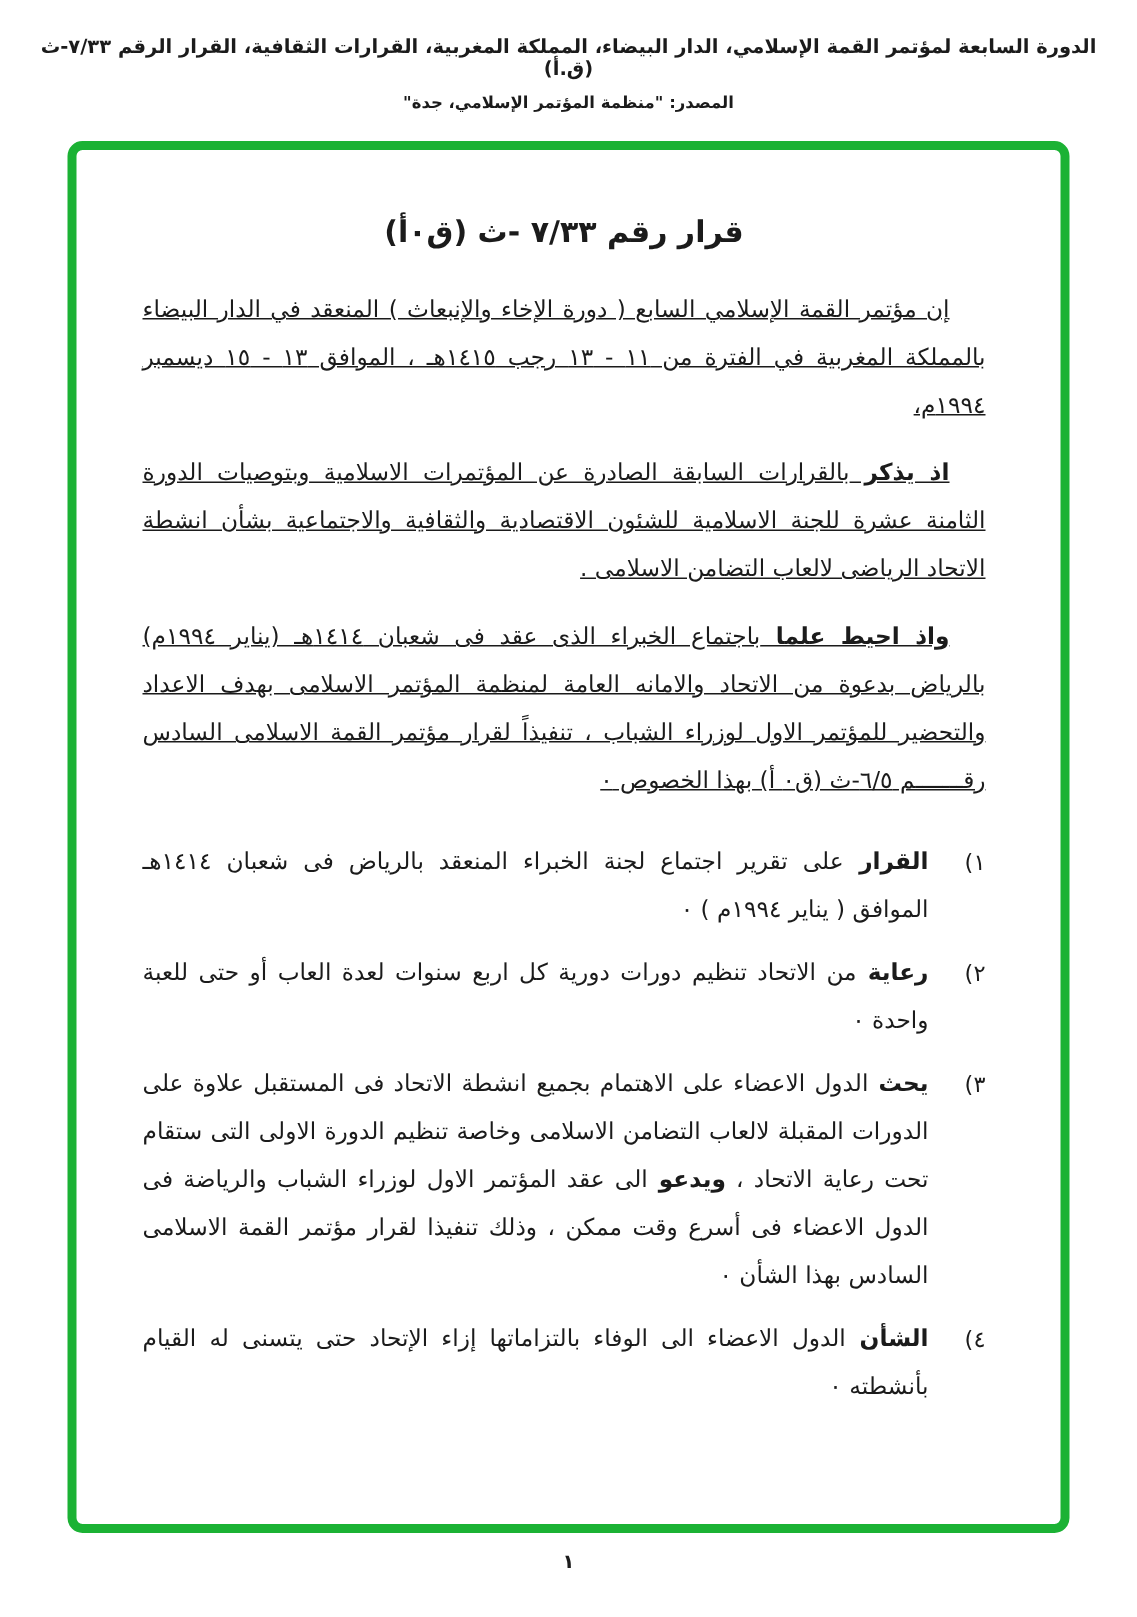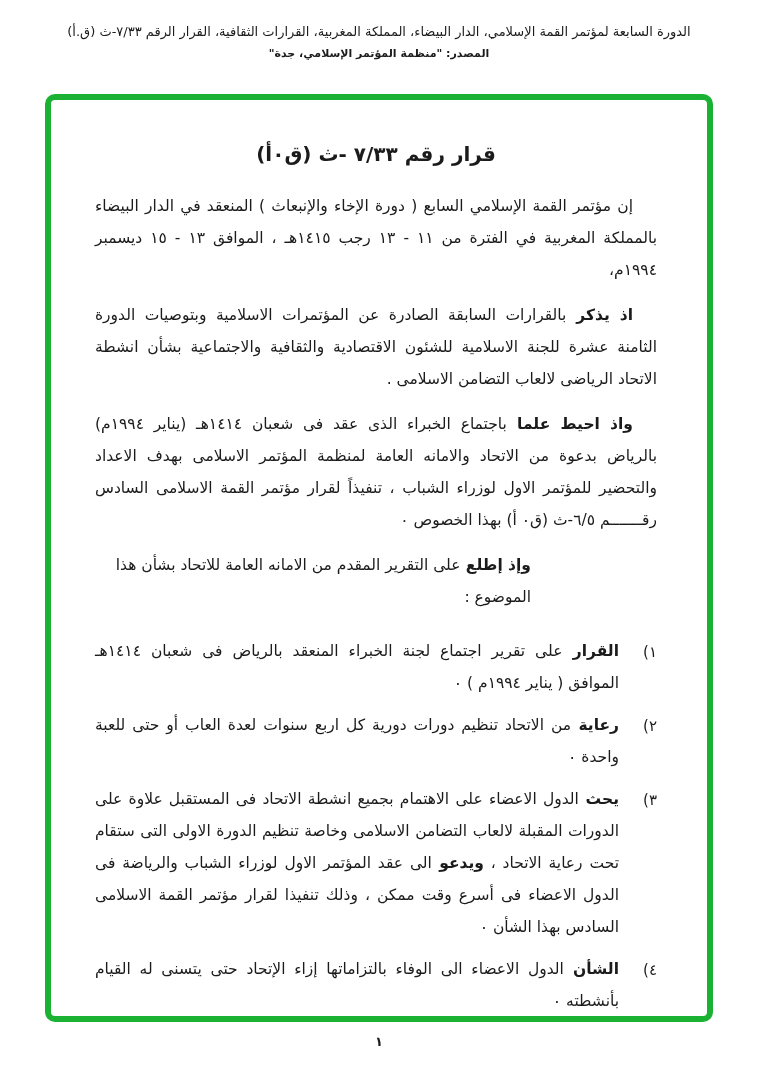--- a/index.html
+++ b/index.html
@@ -5,36 +5,36 @@
   html,body{margin:0;padding:0;}
   body{
     width:758px;height:1078px;position:relative;background:#ffffff;
     font-family:"DejaVu Sans", sans-serif;color:var(--ink,#1b1b1b);
     overflow:hidden;
   }
   .src-header{
     position:absolute;top:24px;left:10px;right:10px;
     direction:rtl;text-align:center;
   }
-  .src-line1{font-size:13px;font-weight:normal;letter-spacing:0;}
+  .src-line1{font-size:13px;font-weight:bold;letter-spacing:0;}
   .src-line2{font-size:11px;font-weight:bold;margin-top:8px;}
   .doc-frame{
     position:absolute;left:45px;top:94px;width:656px;height:916px;
     border:6px solid var(--frame,#1bb234);border-radius:10px;
     background:#ffffff;overflow:hidden;
   }
   .doc-content{
     direction:rtl;
     padding:42px 50px 0 44px;
   }
   .title1{text-align:center;font-size:20px;font-weight:bold;}
   .title2{text-align:center;font-size:16px;font-weight:bold;margin-top:10px;}
   .body-text{margin-top:24px;font-size:15.5px;line-height:32px;}
   .para{
-    margin:0 0 13px 0;text-indent:24px;text-align:justify;
+    margin:0 0 13px 0;text-indent:24px;text-align:justify;text-decoration:underline;
   }
   .para.indented{
     text-indent:0;padding-right:126px;margin-bottom:0;text-align:right;
   }
   .lead{font-weight:bold;}
   .items{
     list-style:none;margin:22px 0 0 0;padding:0;
     font-size:15.5px;line-height:32px;
   }
   .item{display:flex;margin:0 0 10px 0;}
@@ -61,21 +61,20 @@
       <div class="title1">قرار رقم ٧/٣٣ -ث (ق٠أ)</div>
 
       <div class="body-text">
 
           <p class="para"><span class="para-parts"><span>إن مؤتمر القمة الإسلامي السابع ( دورة الإخاء والإنبعاث ) المنعقد في الدار البيضاء بالمملكة المغربية في الفترة من ١١ - ١٣ رجب ١٤١٥هـ ، الموافق ١٣ - ١٥ ديسمبر ١٩٩٤م،</span></span></p>
 
           <p class="para"><span class="para-parts"><span class="lead">اذ يذكر </span><span>بالقرارات السابقة الصادرة عن المؤتمرات الاسلامية وبتوصيات الدورة الثامنة عشرة للجنة الاسلامية للشئون الاقتصادية والثقافية والاجتماعية بشأن انشطة الاتحاد الرياضى لالعاب التضامن الاسلامى .</span></span></p>
 
           <p class="para"><span class="para-parts"><span class="lead">واذ احيط علما </span><span>باجتماع الخبراء الذى عقد فى شعبان ١٤١٤هـ (يناير ١٩٩٤م) بالرياض بدعوة من الاتحاد والامانه العامة لمنظمة المؤتمر الاسلامى بهدف الاعداد والتحضير للمؤتمر الاول لوزراء الشباب ، تنفيذاً لقرار مؤتمر القمة الاسلامى السادس رقـــــــم ٦/٥-ث (ق٠ أ)  بهذا الخصوص ٠</span></span></p>
 
-          <p class="para indented"><span class="para-parts"><span class="lead">وإذ إطلع </span><span>على التقرير المقدم من الامانه العامة للاتحاد بشأن هذا الموضوع  :</span></span></p>
         </div>
 
       <ol class="items">
 
           <li class="item">
             <span class="item-num">١)</span>
             <span class="item-text"><span class="lead">القرار </span><span>على تقرير اجتماع لجنة الخبراء المنعقد بالرياض فى شعبان ١٤١٤هـ الموافق ( يناير ١٩٩٤م ) ٠</span></span>
           </li>
 
           <li class="item">

